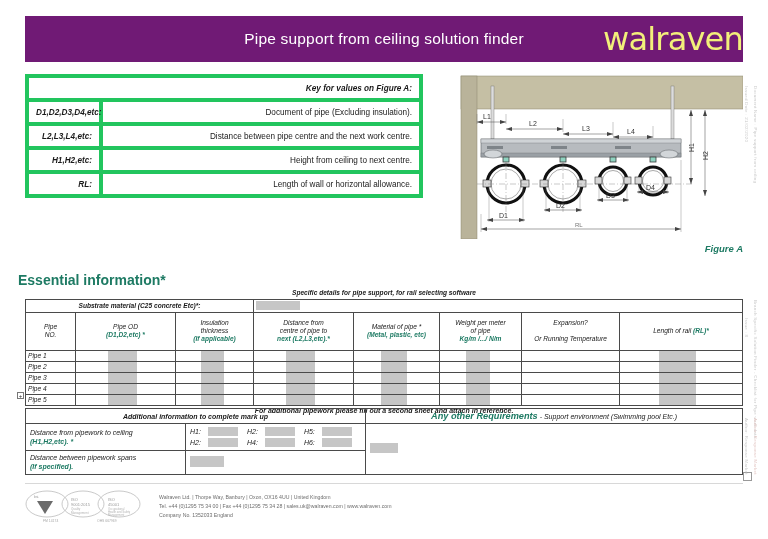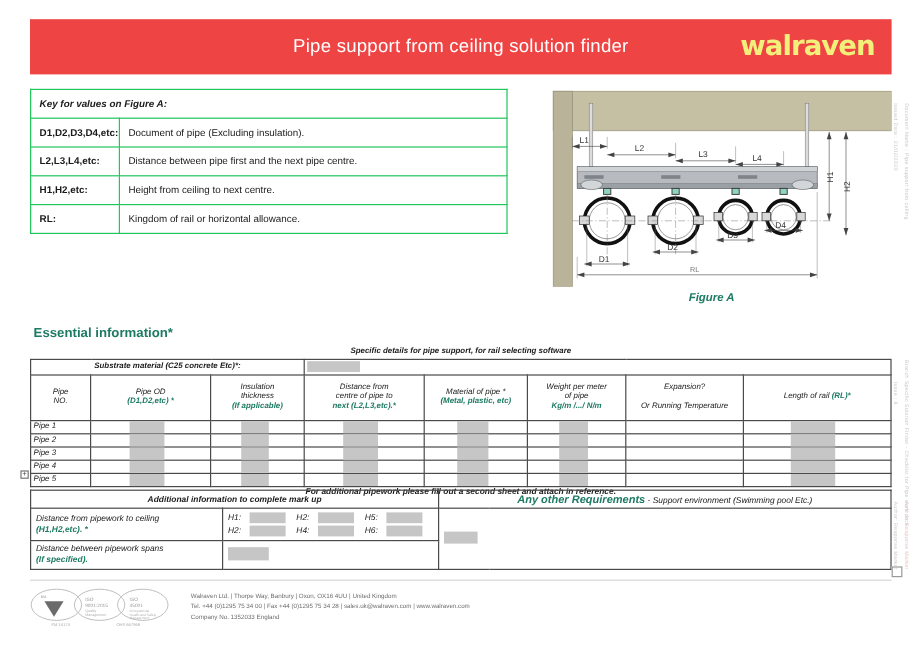--- a/index.html
+++ b/index.html
@@ -14,98 +14,100 @@
     position: relative;
     width: 768px; height: 539px;
     background: #ffffff;
   }
 
   
   .header-bar {
     position: absolute;
     left: 25px; top: 16px;
     width: 718px; height: 46px;
-    background: #ef4444;
+    background: #701a75;
     display: flex;
     align-items: center;
     justify-content: center;
   }
   .header-title {
     color: #ffffff;
     font-size: 15.5px;
     letter-spacing: .2px;
     font-weight: 400;
     white-space: nowrap;
   }
   .brand {
     position: absolute;
-    right: 14px;
+    right: 0;
     top: 50%;
     transform: translateY(-50%);
     color: #f2f07a;
-    font-size: 23px;
-    font-weight: bold;
+    font-size: 32px;
+    font-weight: normal;
     letter-spacing: -0.8px;
     font-family: "DejaVu Sans", sans-serif;
   }
 
   
   .key-table {
     position: absolute;
     left: 25px; top: 74px;
     width: 398px;
     border-collapse: collapse;
     table-layout: fixed;
   }
   .key-table td {
-    border: 1px solid #22c55e;
+    border: 4px solid #22c55e;
     padding: 5px 7px;
     font-size: 8.2px;
     color: #1a1a1a;
     height: 24px;
     vertical-align: middle;
+    text-align: right;
   }
   .key-title {
     font-weight: bold;
     font-style: italic;
     color: #1d7a63;
     font-size: 9.6px;
   }
   .key-term {
     width: 74px;
+    font-style: italic;
     font-weight: bold;
     color: #1d7a63;
     font-size: 7.6px;
   }
   .key-desc { font-size: 8.3px; }
 
   
   .figure-panel {
     position: absolute;
     left: 443px; top: 74px;
     width: 300px; height: 182px;
     background: #ffffff;
   }
   .figure-caption {
     position: absolute;
     left: 0; right: 0;
     bottom: 2px;
-    text-align: center;
+    text-align: right;
     font-size: 9.5px;
     font-style: italic;
     font-weight: bold;
     color: #1d7a63;
   }
   .fig-svg { display: block; }
 
   
   .essential-label {
     position: absolute;
-    left: 28px; top: 272px;
-    font-size: 11px;
+    left: 18px; top: 272px;
+    font-size: 14px;
     font-weight: bold;
     color: #1d7a63;
   }
 
   .main-table {
     position: absolute;
     left: 25px; top: 286px;
     width: 718px;
     border-collapse: collapse;
     table-layout: fixed;
@@ -324,29 +326,29 @@
     <tbody>
       <tr>
         <td class="key-title" colspan="2">Key for values on Figure A:</td>
       </tr>
       <tr>
         <td class="key-term">D1,D2,D3,D4,etc:</td>
         <td class="key-desc">Document of pipe (Excluding insulation).</td>
       </tr>
       <tr>
         <td class="key-term">L2,L3,L4,etc:</td>
-        <td class="key-desc">Distance between pipe first and the next pipe centre.</td>
+        <td class="key-desc">Distance between pipe centre and the next work centre.</td>
       </tr>
       <tr>
         <td class="key-term">H1,H2,etc:</td>
         <td class="key-desc">Height from ceiling to next centre.</td>
       </tr>
       <tr>
         <td class="key-term">RL:</td>
-        <td class="key-desc">Kingdom of rail or horizontal allowance.</td>
+        <td class="key-desc">Length of wall or horizontal allowance.</td>
       </tr>
     </tbody>
   </table>
 
   <div class="figure-panel">
     <svg class="fig-svg" width="300" height="165" viewBox="0 0 300 165">
 
       <rect x="18" y="2" width="282" height="33" fill="#c5bfa4"></rect>
       <rect x="18" y="2" width="282" height="33" fill="none" stroke="#8d876d" stroke-width="0.5"></rect>
 

